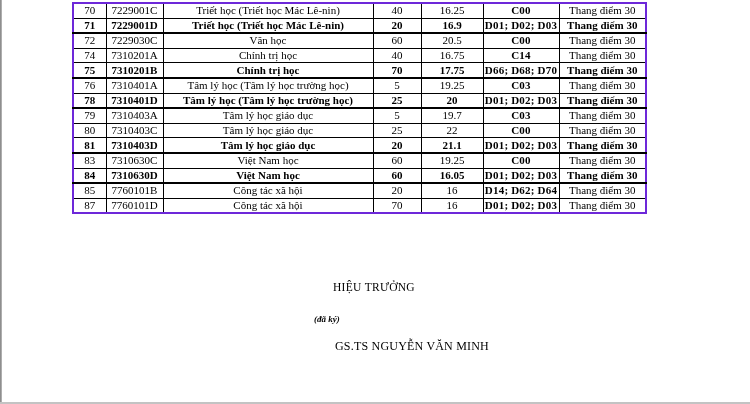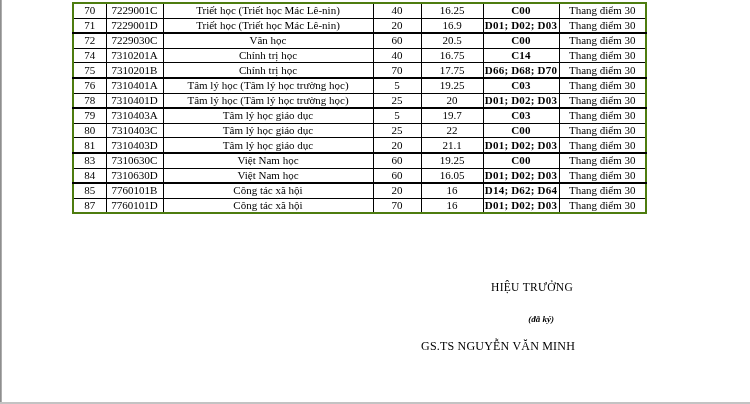--- a/index.html
+++ b/index.html
@@ -31,52 +31,53 @@
     height: 2px;
     background: #c3c3c3;
   }
   table.score-table {
     position: absolute;
     left: 72px;
     top: 2px;
     width: 573px;
     border-collapse: collapse;
     table-layout: fixed;
-    border: 2px solid #4d7c0f;
+    border: 2px solid #6d28d9;
   }
   table.score-table td {
     border: 1px solid #000;
     height: 13.6px;
     padding: 0;
     font-size: 11px;
     line-height: 13px;
     text-align: center;
     white-space: nowrap;
     overflow: hidden;
     vertical-align: middle;
   }
   table.score-table tr.group-end td {
     border-bottom-width: 2.2px;
+    font-weight: bold;
   }
   td.cell-major {
     text-align: left;
     padding-left: 3px;
     margin-left: 21px;
   }
   td.cell-code { font-size: 10.5px; }
   td.cell-comb {
     font-size: 8px;
     font-weight: bold;
     letter-spacing: 0.2px;
   }
   td.cell-scale { font-size: 10.8px; }
   .sig-block-line {
     position: absolute;
     width: 240px;
-    text-align: right;
+    text-align: left;
   }
   .sig-title {
     left: 333px;
     top: 281px;
     font-size: 11.5px;
     letter-spacing: 0.3px;
   }
   .sig-note {
     left: 314px;
     top: 314px;

